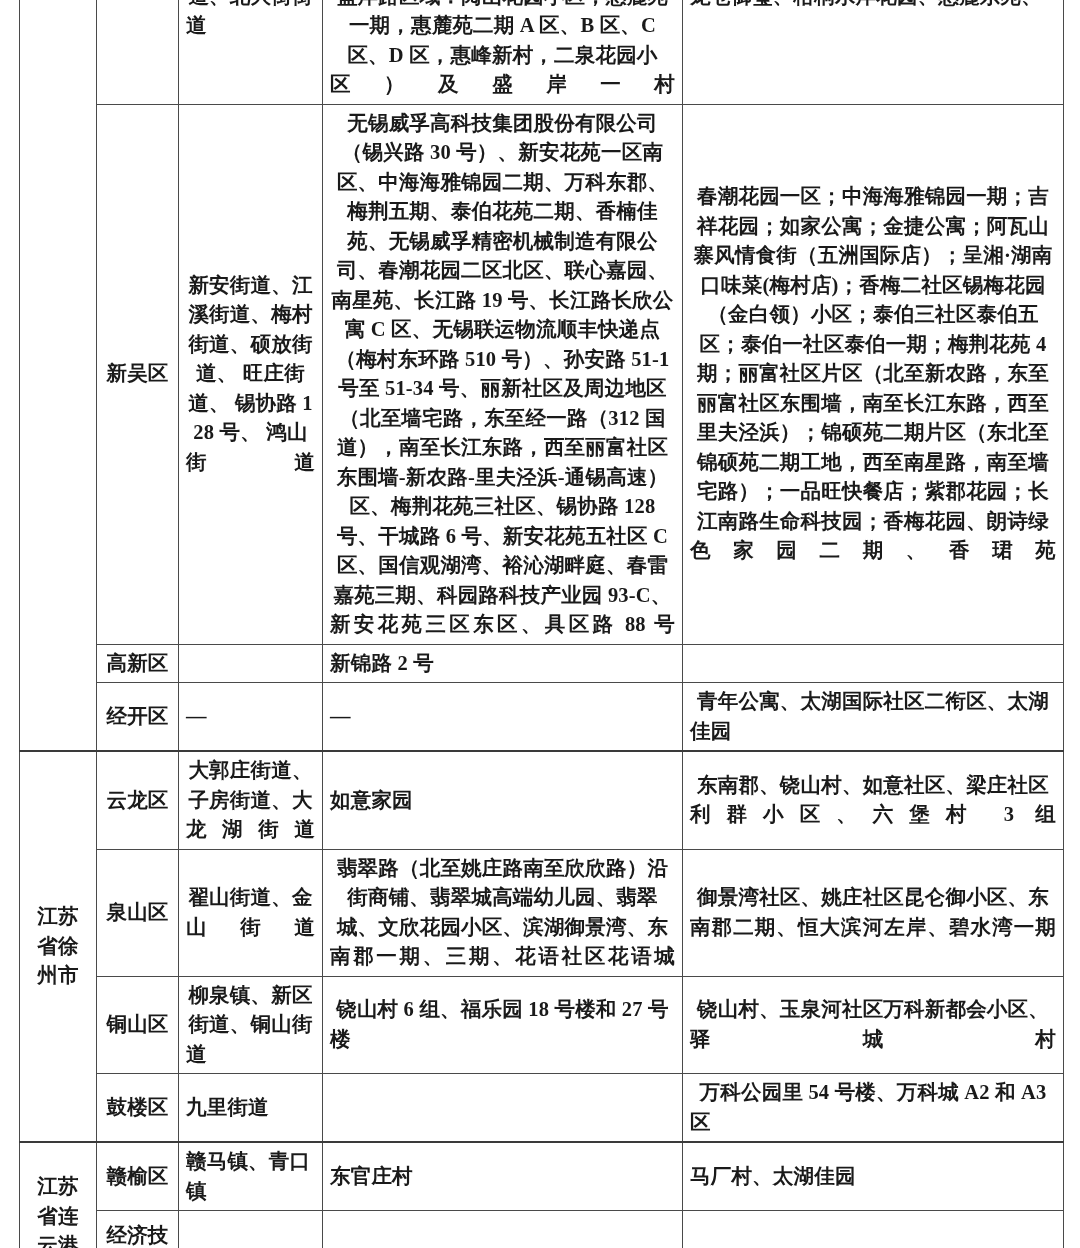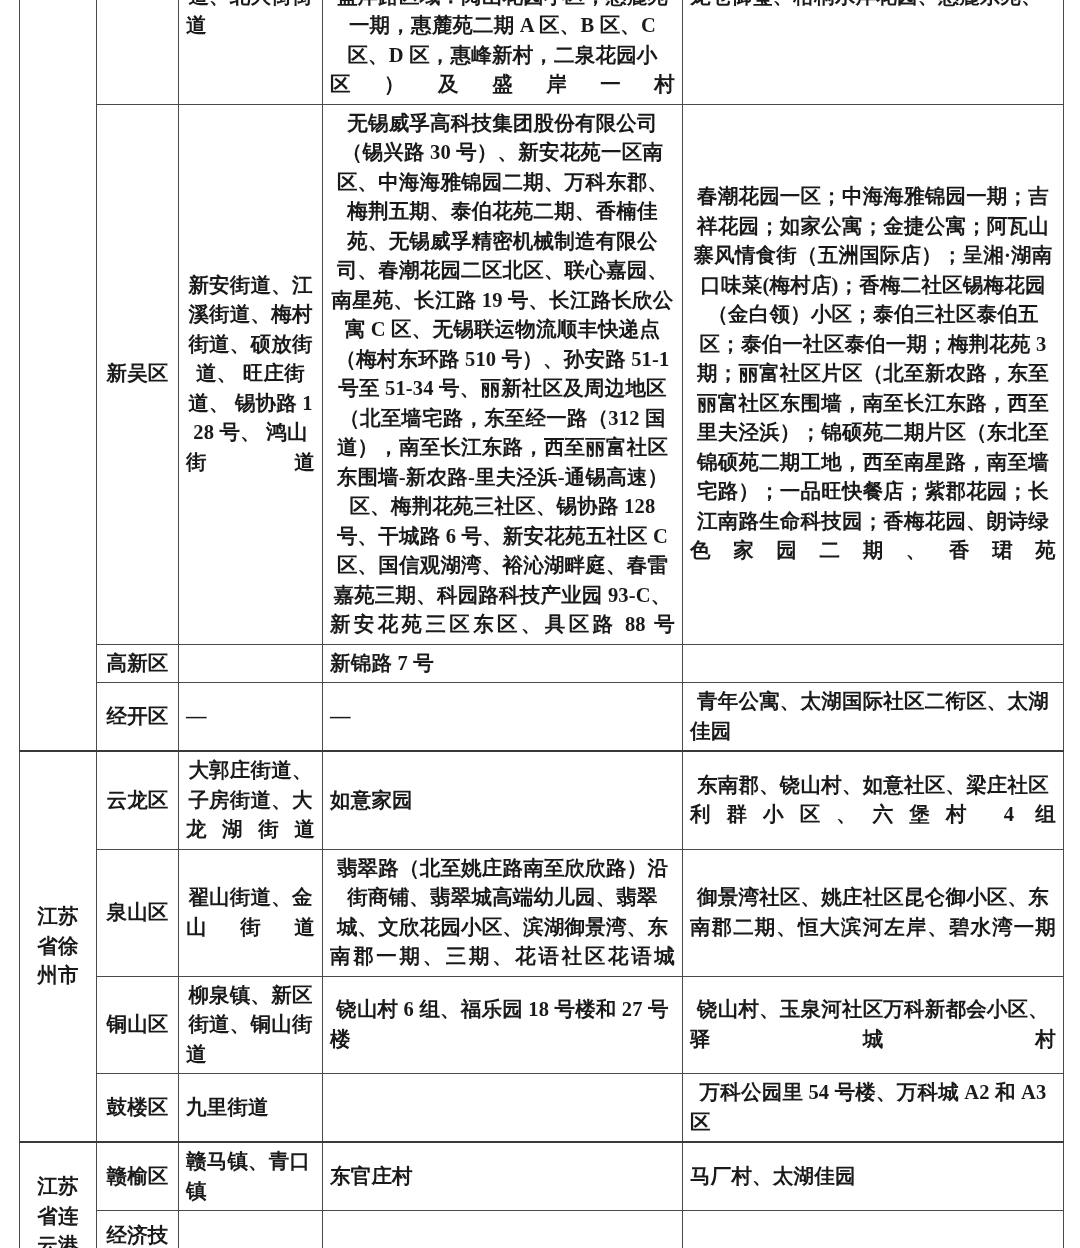--- a/index.html
+++ b/index.html
@@ -136,43 +136,43 @@
         <td class="dist blank"></td>
         <td class="street top" style="height:165px">道、山北街道、北大街街道</td>
         <td class="area top jfull">6-174 号、惠华新村、造船二村、山北街道盛岸市场周边片区（东至惠峰路、南至惠钱路、西至石门路、北至盛岸路区域：阅山花园小区，惠麓苑一期，惠麓苑二期 A 区、B 区、C 区、D 区，惠峰新村，二泉花园小区）及盛岸一村</td>
         <td class="area top">龙仓御玺、梧桐水岸花园、惠麓东苑、</td>
       </tr>
 
       <tr>
         <td class="dist">新吴区</td>
         <td class="street">新安街道、江溪街道、梅村街道、硕放街道、 旺庄街道、 锡协路 128 号、 鸿山街道</td>
         <td class="area jfull" style="height:480px">无锡威孚高科技集团股份有限公司（锡兴路 30 号）、新安花苑一区南区、中海海雅锦园二期、万科东郡、梅荆五期、泰伯花苑二期、香楠佳苑、无锡威孚精密机械制造有限公司、春潮花园二区北区、联心嘉园、南星苑、长江路 19 号、长江路长欣公寓 C 区、无锡联运物流顺丰快递点（梅村东环路 510 号）、孙安路 51-1 号至 51-34 号、丽新社区及周边地区（北至墙宅路，东至经一路（312 国道），南至长江东路，西至丽富社区东围墙-新农路-里夫泾浜-通锡高速）区、梅荆花苑三社区、锡协路 128 号、干城路 6 号、新安花苑五社区 C 区、国信观湖湾、裕沁湖畔庭、春雷嘉苑三期、科园路科技产业园 93-C、新安花苑三区东区、具区路 88 号</td>
-        <td class="area jfull">春潮花园一区；中海海雅锦园一期；吉祥花园；如家公寓；金捷公寓；阿瓦山寨风情食街（五洲国际店）；呈湘·湖南口味菜(梅村店)；香梅二社区锡梅花园（金白领）小区；泰伯三社区泰伯五区；泰伯一社区泰伯一期；梅荆花苑 3 期；丽富社区片区（北至新农路，东至丽富社区东围墙，南至长江东路，西至里夫泾浜）；锦硕苑二期片区（东北至锦硕苑二期工地，西至南星路，南至墙宅路）；一品旺快餐店；紫郡花园；长江南路生命科技园；香梅花园、朗诗绿色家园二期、香珺苑</td>
+        <td class="area jfull">春潮花园一区；中海海雅锦园一期；吉祥花园；如家公寓；金捷公寓；阿瓦山寨风情食街（五洲国际店）；呈湘·湖南口味菜(梅村店)；香梅二社区锡梅花园（金白领）小区；泰伯三社区泰伯五区；泰伯一社区泰伯一期；梅荆花苑 4 期；丽富社区片区（北至新农路，东至丽富社区东围墙，南至长江东路，西至里夫泾浜）；锦硕苑二期片区（东北至锦硕苑二期工地，西至南星路，南至墙宅路）；一品旺快餐店；紫郡花园；长江南路生命科技园；香梅花园、朗诗绿色家园二期、香珺苑</td>
       </tr>
 
       <tr>
         <td class="dist">高新区</td>
         <td class="street left-al"></td>
-        <td class="area">新锦路 7 号</td>
+        <td class="area">新锦路 2 号</td>
         <td class="area"></td>
       </tr>
 
       <tr>
         <td class="dist">经开区</td>
         <td class="street left-al">—</td>
         <td class="area">—</td>
         <td class="area">青年公寓、太湖国际社区二衔区、太湖佳园</td>
       </tr>
 
       <tr class="block-start">
         <td class="city" rowspan="4">江苏省徐州市</td>
         <td class="dist">云龙区</td>
         <td class="street">大郭庄街道、子房街道、大龙湖街道</td>
         <td class="area">如意家园</td>
-        <td class="area jfull">东南郡、铙山村、如意社区、梁庄社区利群小区、六堡村 4 组</td>
+        <td class="area jfull">东南郡、铙山村、如意社区、梁庄社区利群小区、六堡村 3 组</td>
       </tr>
 
       <tr>
         <td class="dist">泉山区</td>
         <td class="street">翟山街道、金山街道</td>
         <td class="area jfull">翡翠路（北至姚庄路南至欣欣路）沿街商铺、翡翠城高端幼儿园、翡翠城、文欣花园小区、滨湖御景湾、东南郡一期、三期、花语社区花语城</td>
         <td class="area jfull">御景湾社区、姚庄社区昆仑御小区、东南郡二期、恒大滨河左岸、碧水湾一期</td>
       </tr>
 
       <tr>

